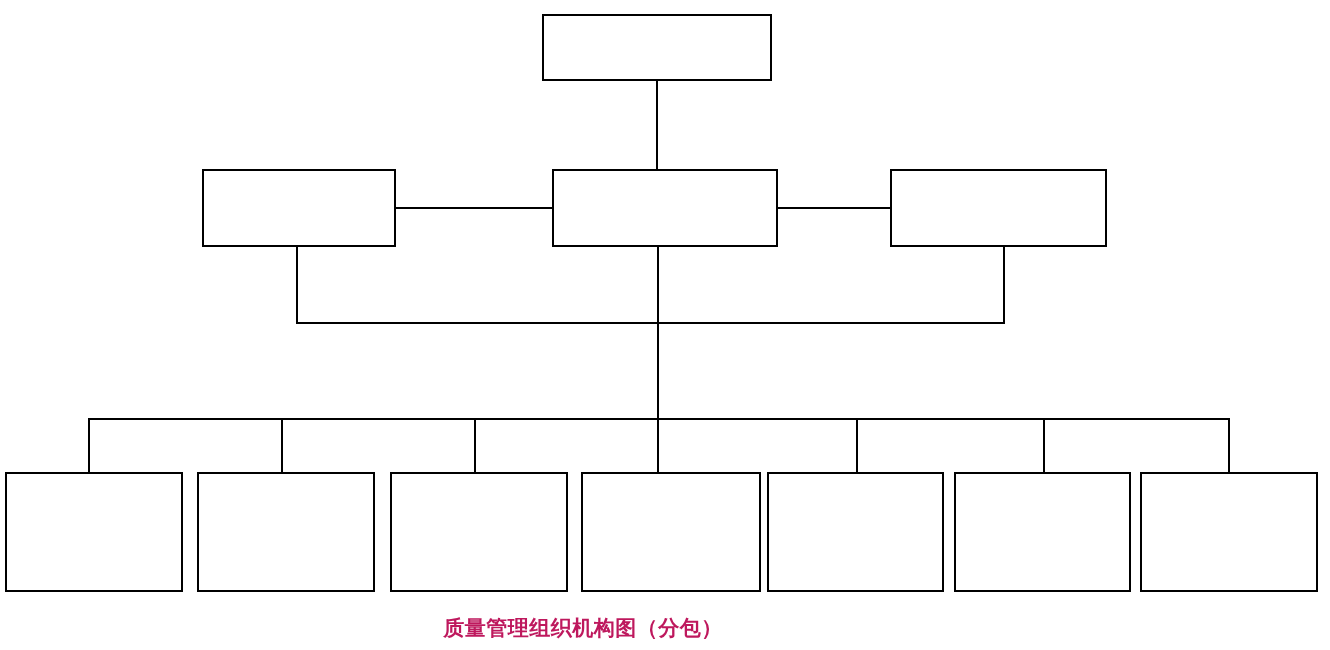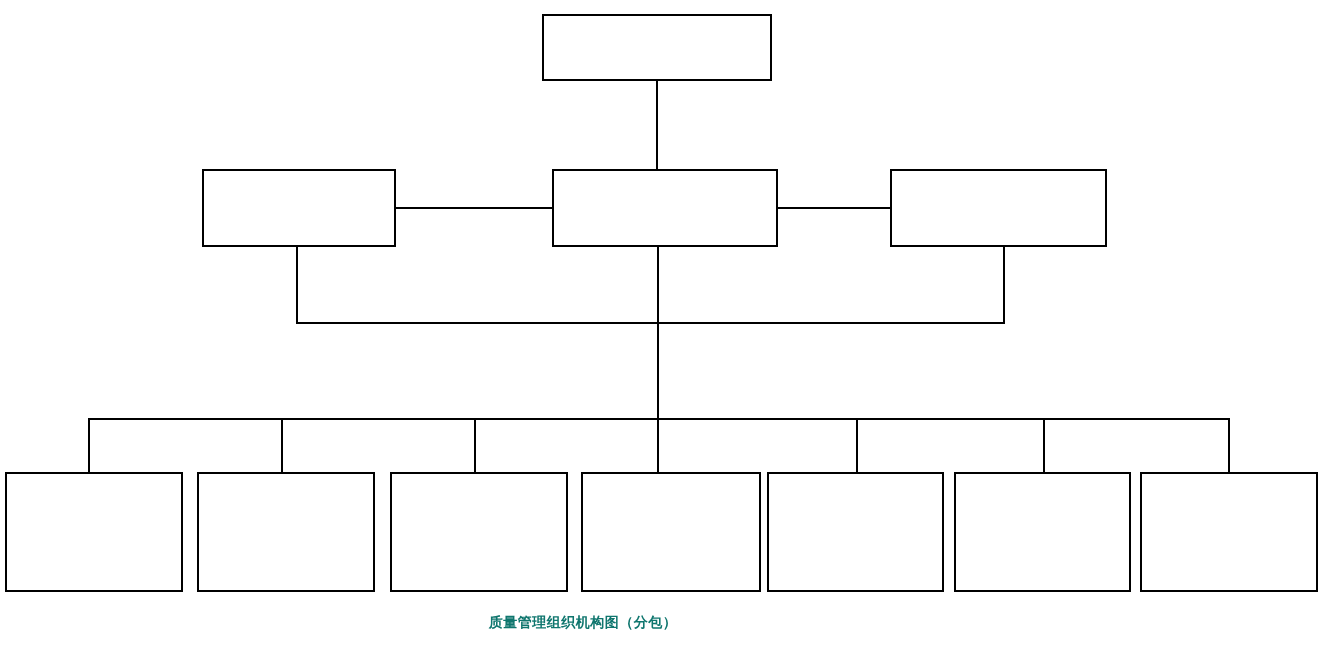--- a/index.html
+++ b/index.html
@@ -36,24 +36,24 @@
     position: absolute;
     background: #000000;
   }
   .conn-v { width: 2px; }
   .conn-h { height: 2px; }
   .chart-caption {
     position: absolute;
     left: 0;
     width: 1166px;
     text-align: center;
-    font-size: 14px;
+    font-size: 21px;
     font-weight: bold;
     letter-spacing: 0.5px;
-    color: #0f766e;
+    color: #be185d;
   }
 </style>
 </head>
 <body>
 
 <div id="chart-canvas" style="width: 1330px; height: 650px; background: rgb(255, 255, 255);">
     <div class="conn conn-v" style="left: 656px; top: 81px; background: rgb(0, 0, 0); height: 89px;"></div>
     <div class="conn conn-h" style="left: 396px; top: 207px; background: rgb(0, 0, 0); width: 157px;"></div>
     <div class="conn conn-h" style="left: 778px; top: 207px; background: rgb(0, 0, 0); width: 113px;"></div>
     <div class="conn conn-v" style="left: 296px; top: 247px; background: rgb(0, 0, 0); height: 77px;"></div>

